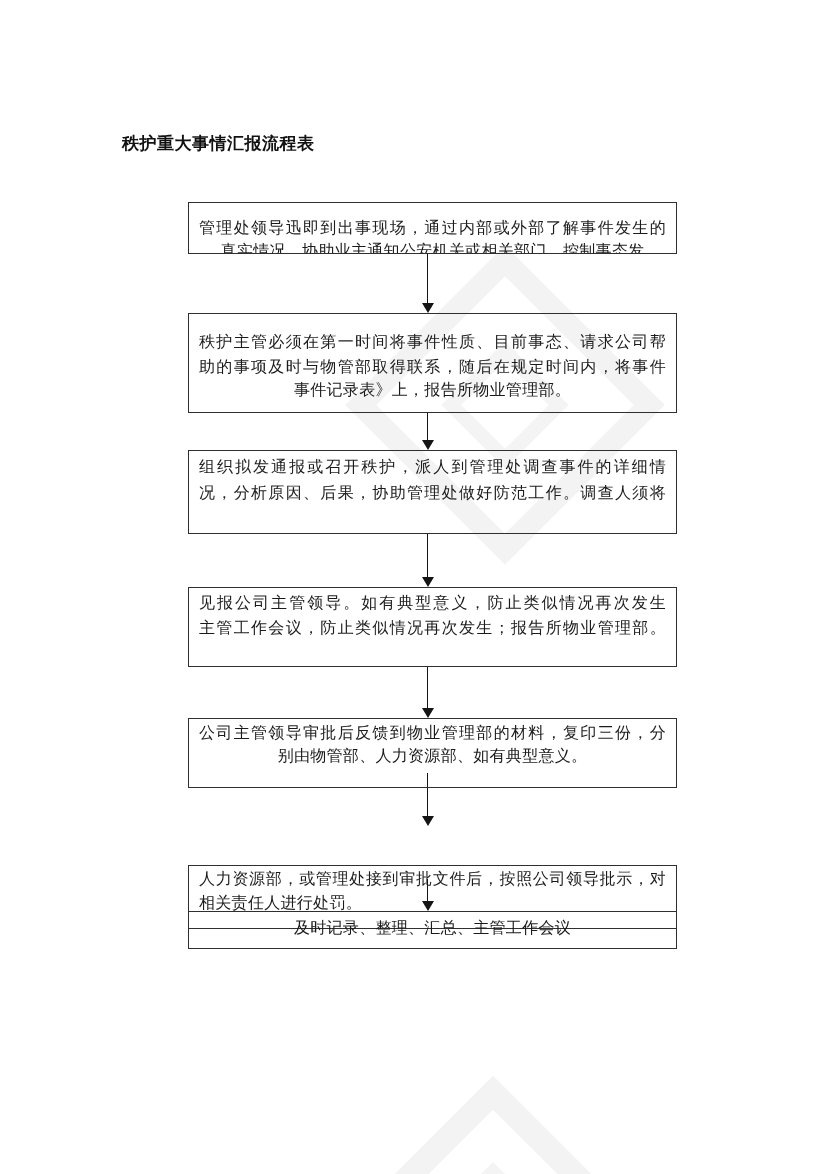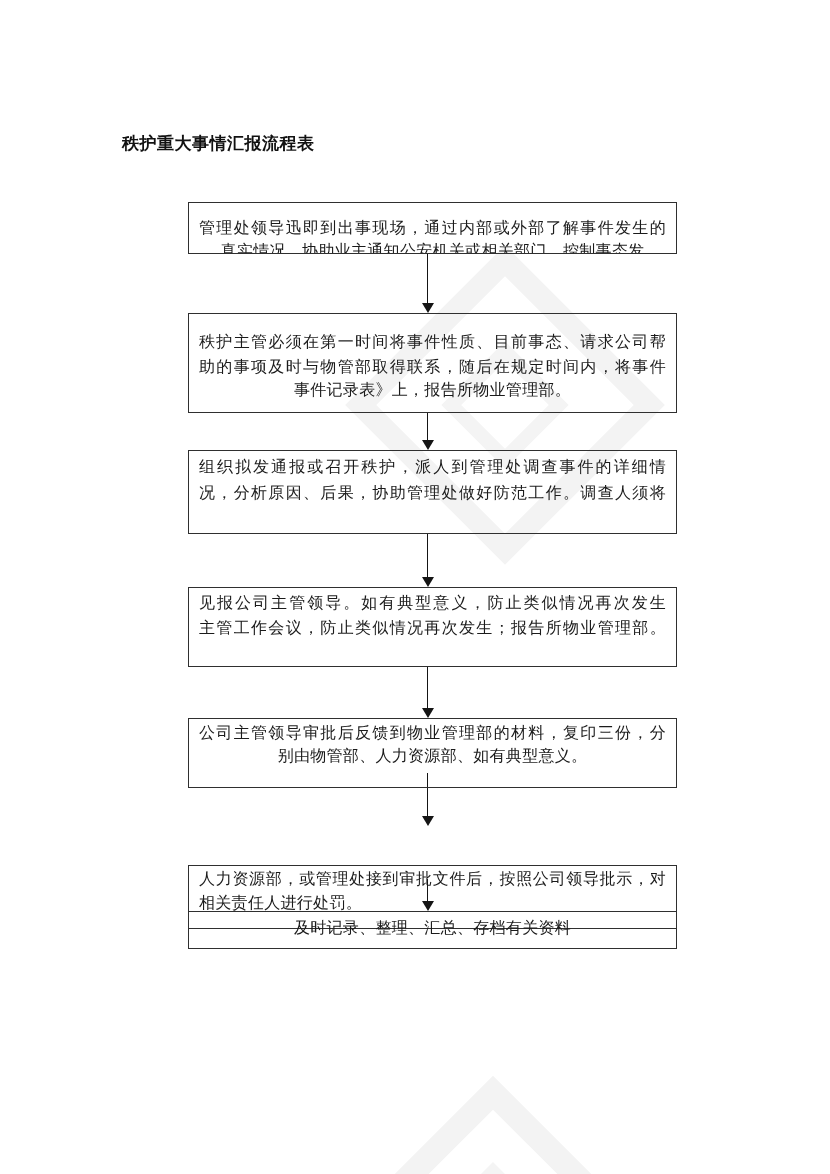--- a/index.html
+++ b/index.html
@@ -159,14 +159,14 @@
   <div class="tline full">人力资源部，或管理处接到审批文件后，按照公司领导批示，对</div>
   <div class="tline left">相关责任人进行处罚。</div>
 </div>
 
 <div class="arrow a6">
   <div class="shaft"></div>
     <div class="head"></div>
 </div>
 
 <div class="flow-box b7">
-  <div class="tline center">及时记录、整理、汇总、存档有关资料</div>
+  <div class="tline center">及时记录、整理、汇总、主管工作会议</div>
 </div>
 
 </body></html>

